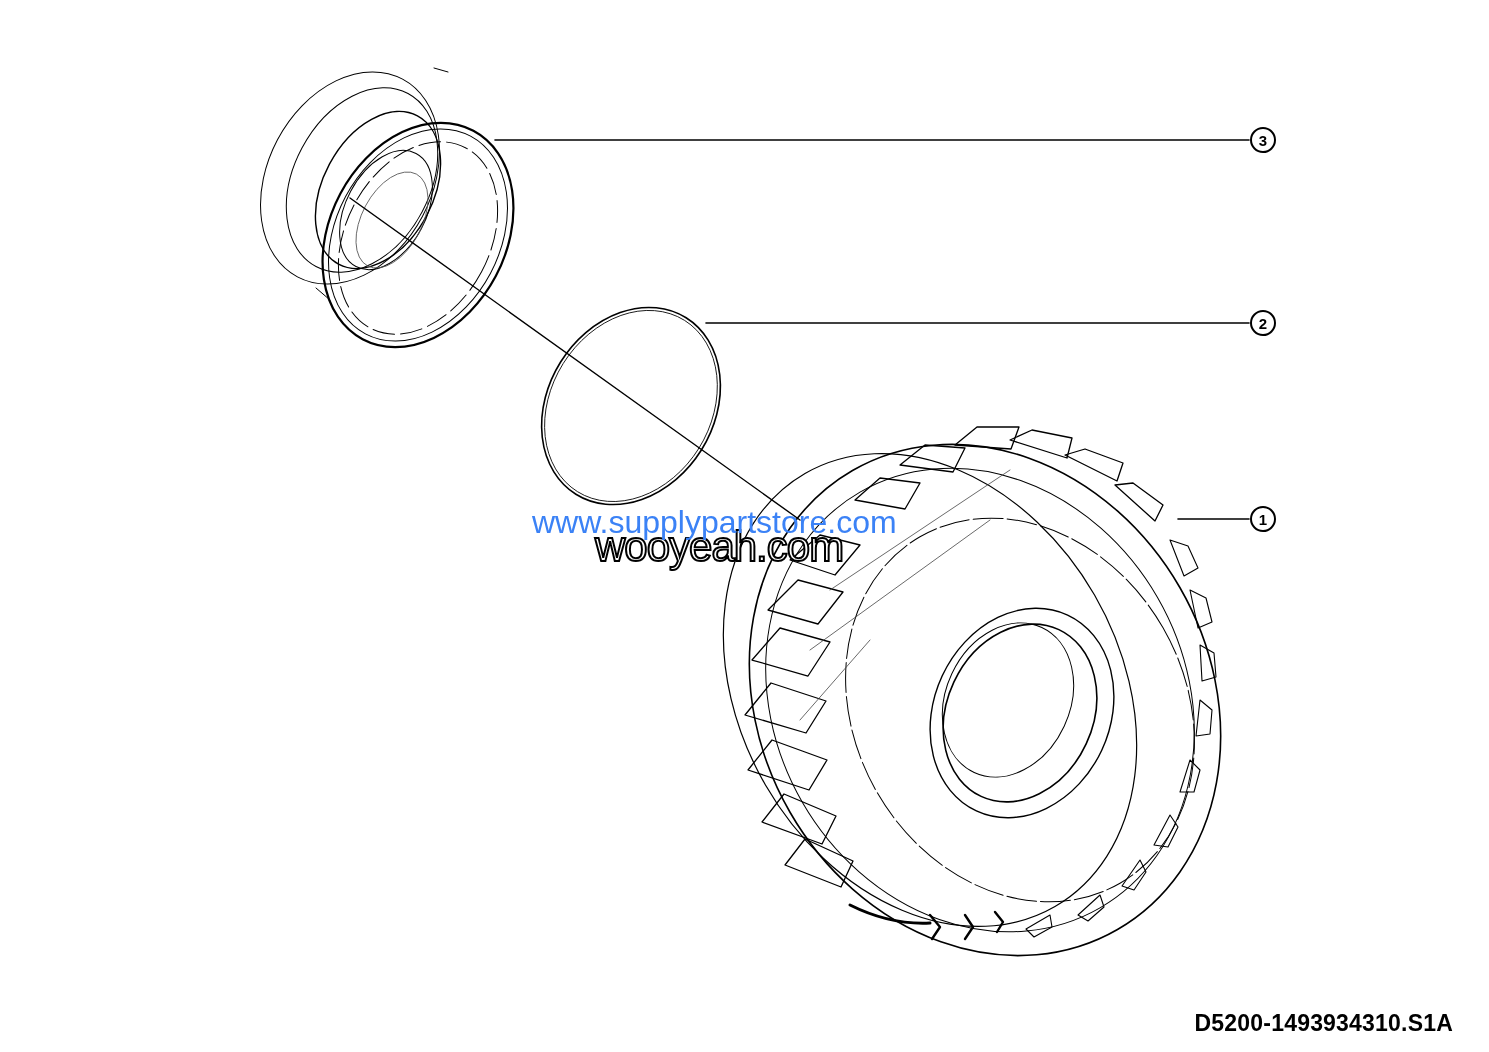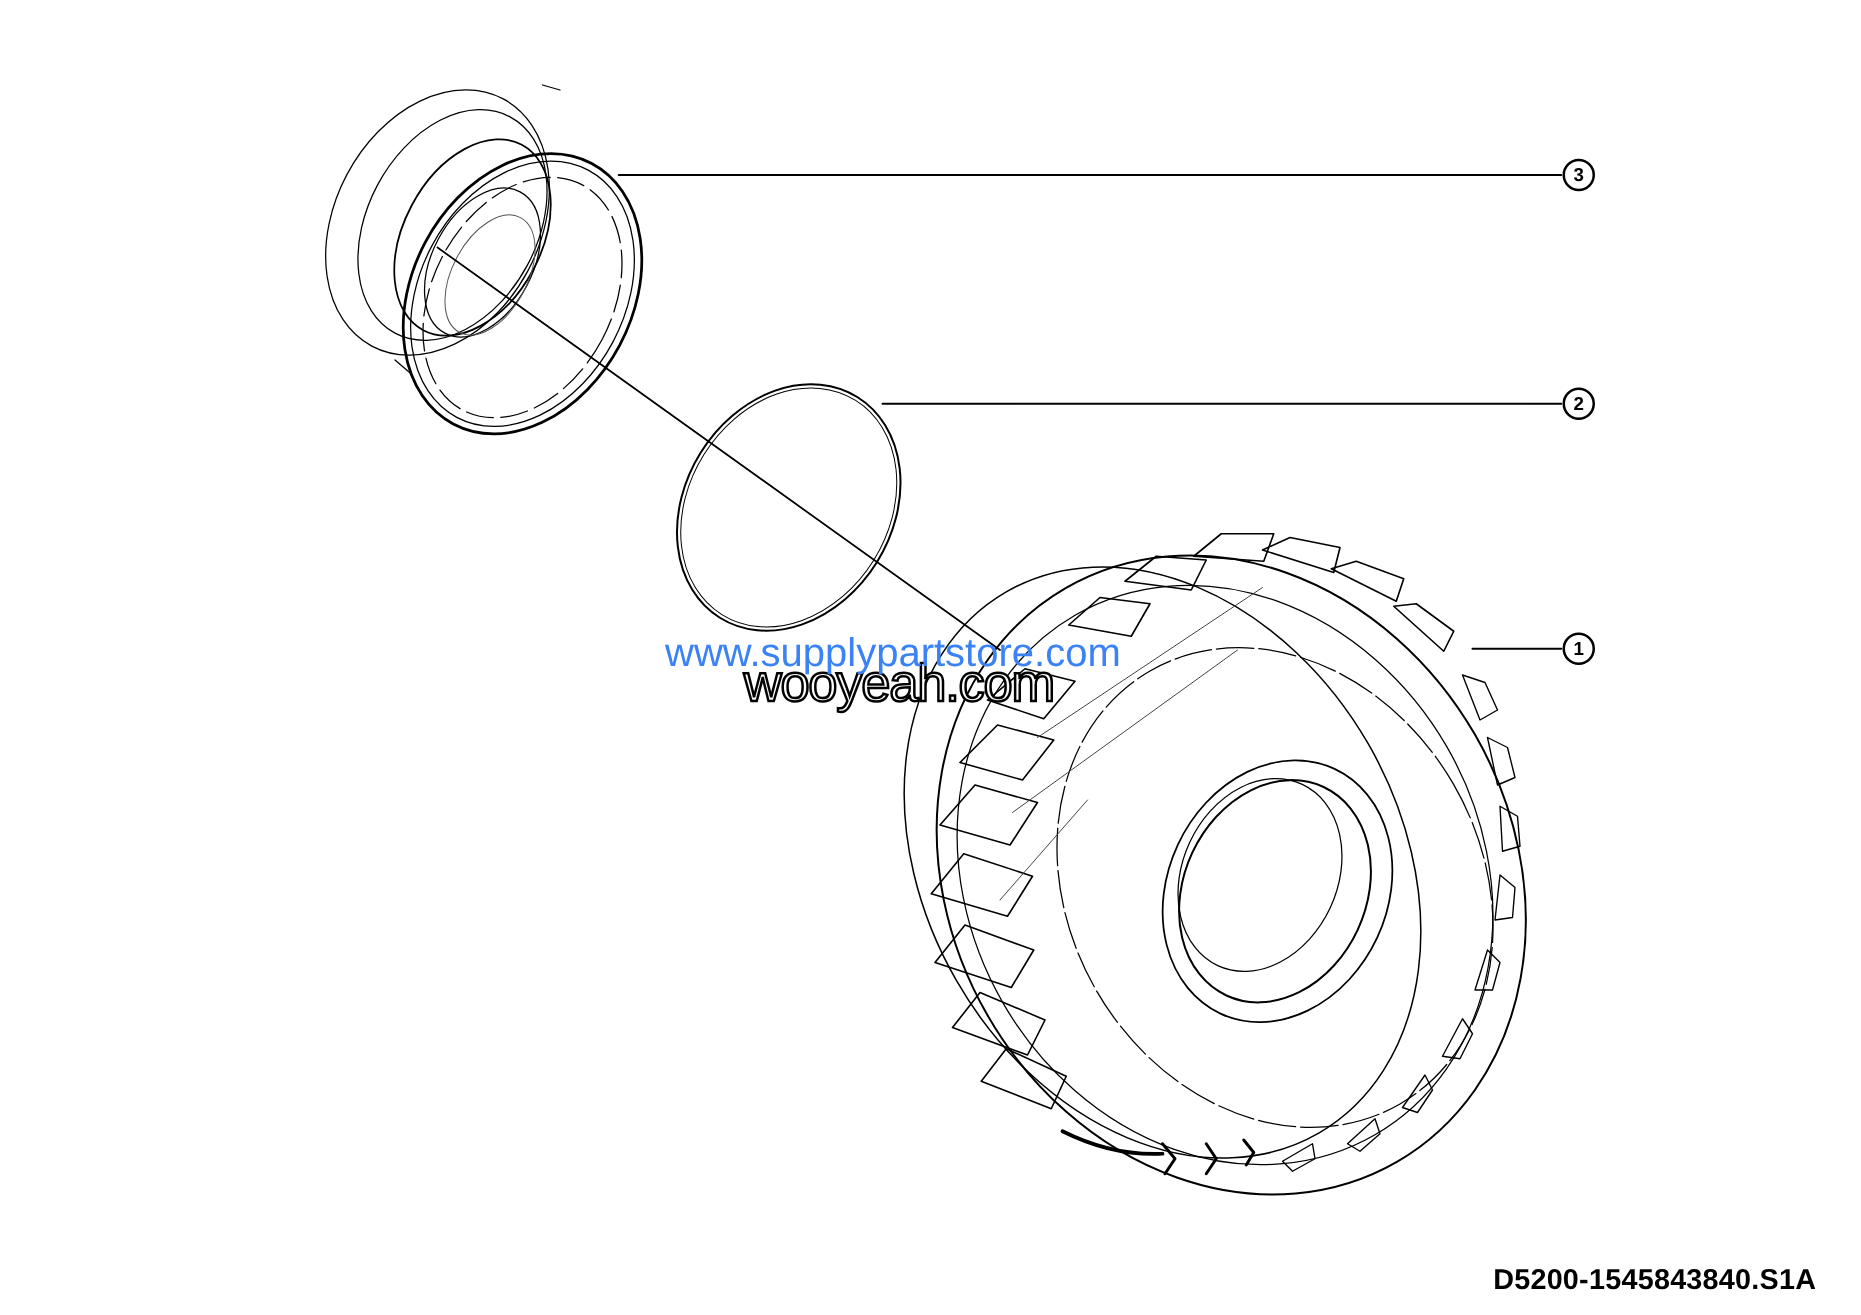--- a/index.html
+++ b/index.html
@@ -98,13 +98,13 @@
 <div class="callout" style="left:1250px; top:310px;">
     <span>2</span>
   </div>
 <div class="callout" style="left:1250px; top:506px;">
     <span>1</span>
   </div>
 
 <div class="wm-outline">wooyeah.com</div>
 <div class="wm-blue">www.supplypartstore.com</div>
 
-<div class="drawing-id">D5200-1545843840.S1A</div>
+<div class="drawing-id">D5200-1493934310.S1A</div>
 
 </body></html>

